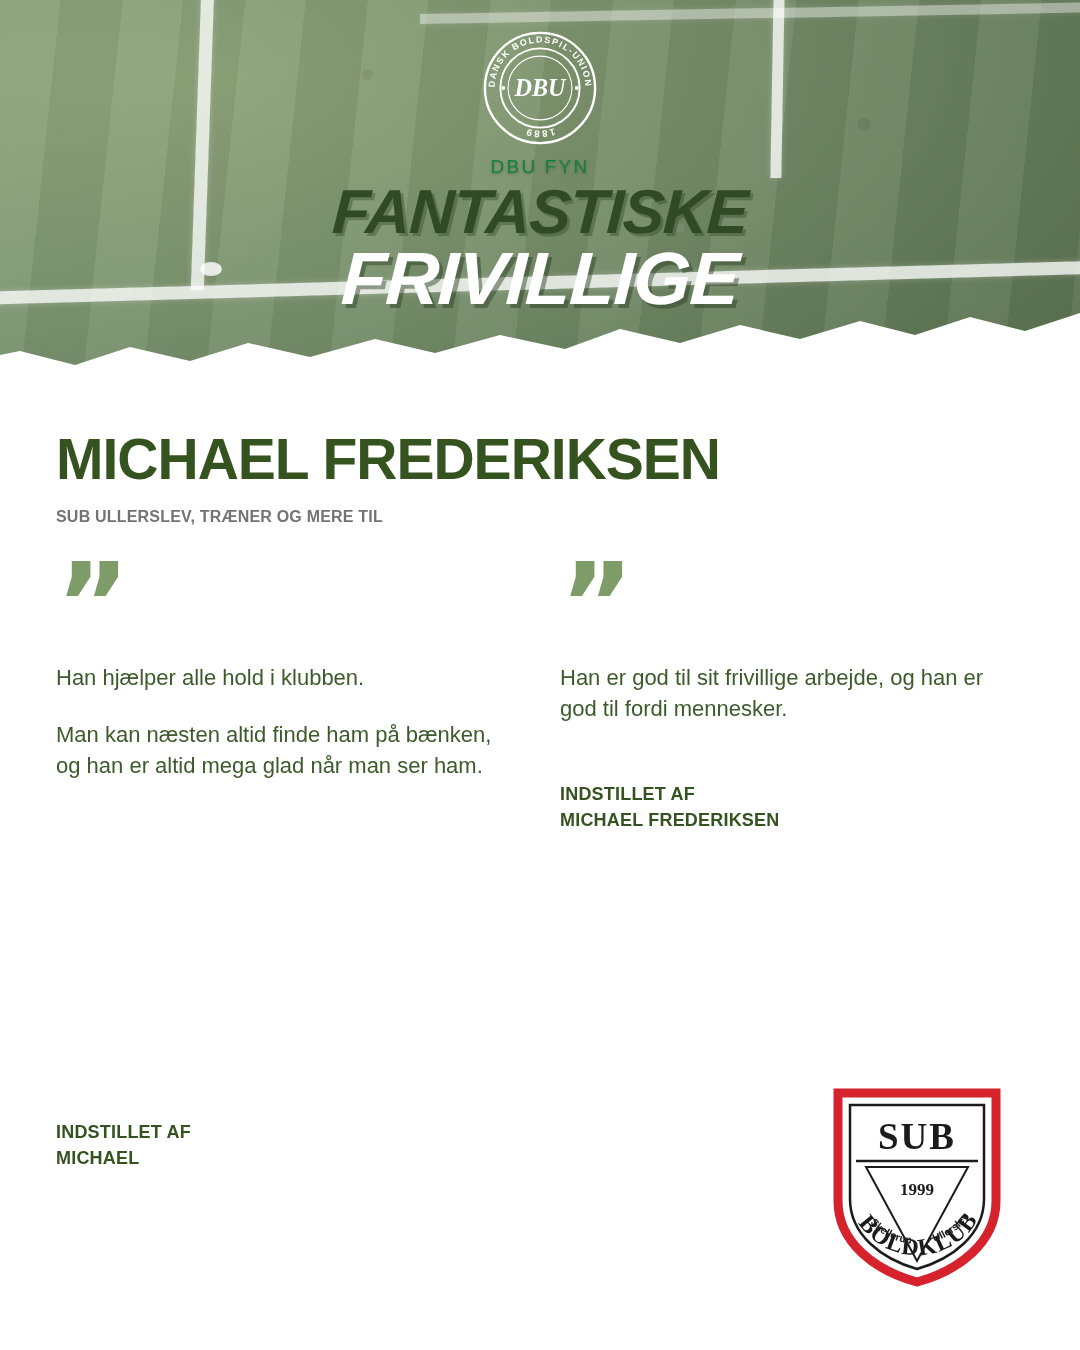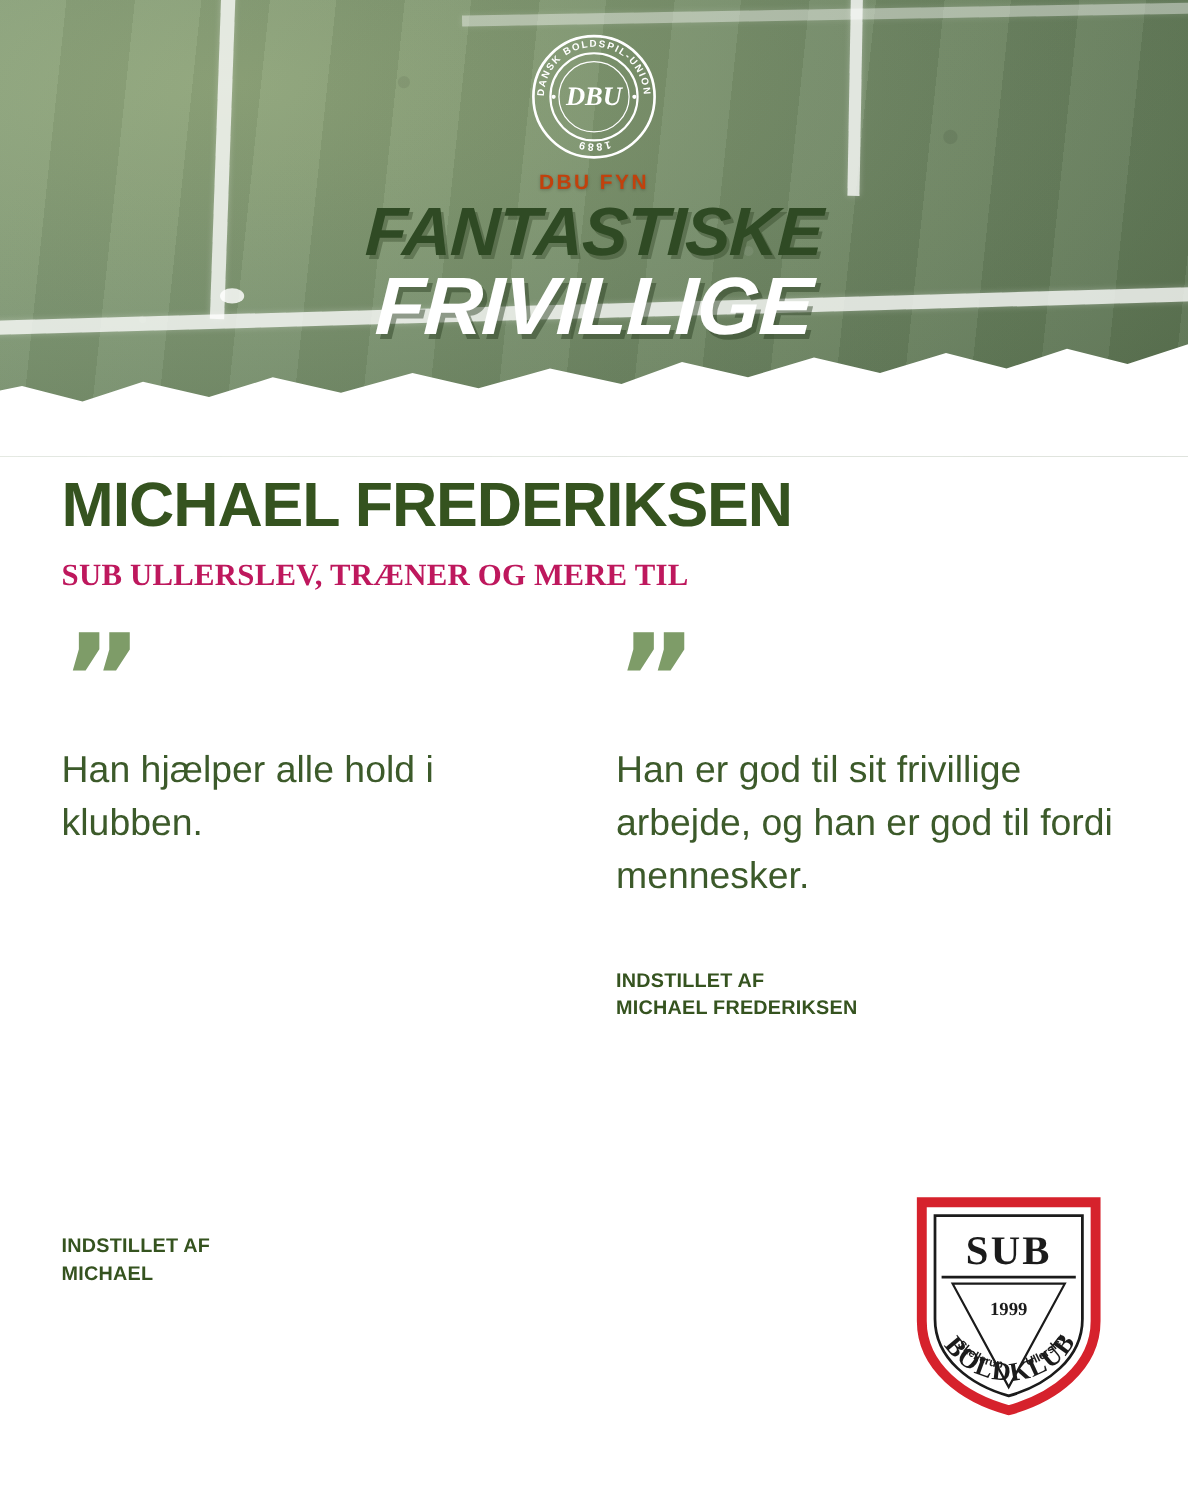--- a/index.html
+++ b/index.html
@@ -92,23 +92,23 @@
     position: absolute;
     left: 0; right: 0;
     top: 30px;
     display: flex;
     flex-direction: column;
     align-items: center;
   }
   .dbu-badge { width: 116px; height: 116px; display:block; }
   .dbu-sub {
     margin-top: 10px;
-    color: #c2410c;
+    color: #15803d;
     font-size: 19px;
-    font-weight: bold;
+    font-weight: normal;
     letter-spacing: 2.2px;
     text-shadow: 0 1px 3px rgba(0,0,0,.25);
   }
 
   
   .headline {
     position: absolute;
     left: 0; right: 0;
     top: 183px;
     text-align: center;
@@ -143,25 +143,24 @@
   }
   .name {
     font-size: 57px;
     font-weight: bold;
     color: #35531f;
     letter-spacing: -1px;
     line-height: 1.05;
   }
   .role {
     margin-top: 18px;
-    font-size: 28px;
-    font-weight: bold;
-    color: #be185d;
+    font-size: 16px;
+    font-weight: bold;
+    color: #737373;
     letter-spacing: .2px;
-    font-family: Liberation Serif, serif;
   }
 
   .columns {
     margin-top: 44px;
     display: flex;
     gap: 40px;
   }
   .col { width: 470px; }
   .col-right { width: 470px; }
 
@@ -171,21 +170,21 @@
     line-height: .62;
     color: #7e9c68;
     font-weight: bold;
     height: 70px;
     display: block;
     letter-spacing: -4px;
   }
 
   .quote-text {
     margin-top: 22px;
-    font-size: 34px;
+    font-size: 22px;
     line-height: 1.42;
     color: #3c5a2a;
   }
   .quote-text p { margin-bottom: 26px; }
   .quote-text p:last-child { margin-bottom: 0; }
 
   .credit {
     font-size: 18px;
     font-weight: bold;
     color: #35531f;
@@ -257,20 +256,21 @@
   <div class="body">
     <div class="name">MICHAEL FREDERIKSEN</div>
     <div class="role">SUB ULLERSLEV, TRÆNER OG MERE TIL</div>
 
     <div class="columns">
 
       <div class="col">
         <span class="quote-mark">”</span>
         <div class="quote-text">
           <p>Han hjælper alle hold i klubben.</p>
+          <p>Man kan næsten altid finde ham på bænken, og han er altid mega glad når man ser ham.</p>
         </div>
       </div>
 
       <div class="col-right">
         <span class="quote-mark">”</span>
         <div class="quote-text">
           <p>Han er god til sit frivillige arbejde, og han er god til fordi mennesker.</p>
         </div>
         <div class="credit credit-right">
           <div>INDSTILLET AF</div>

